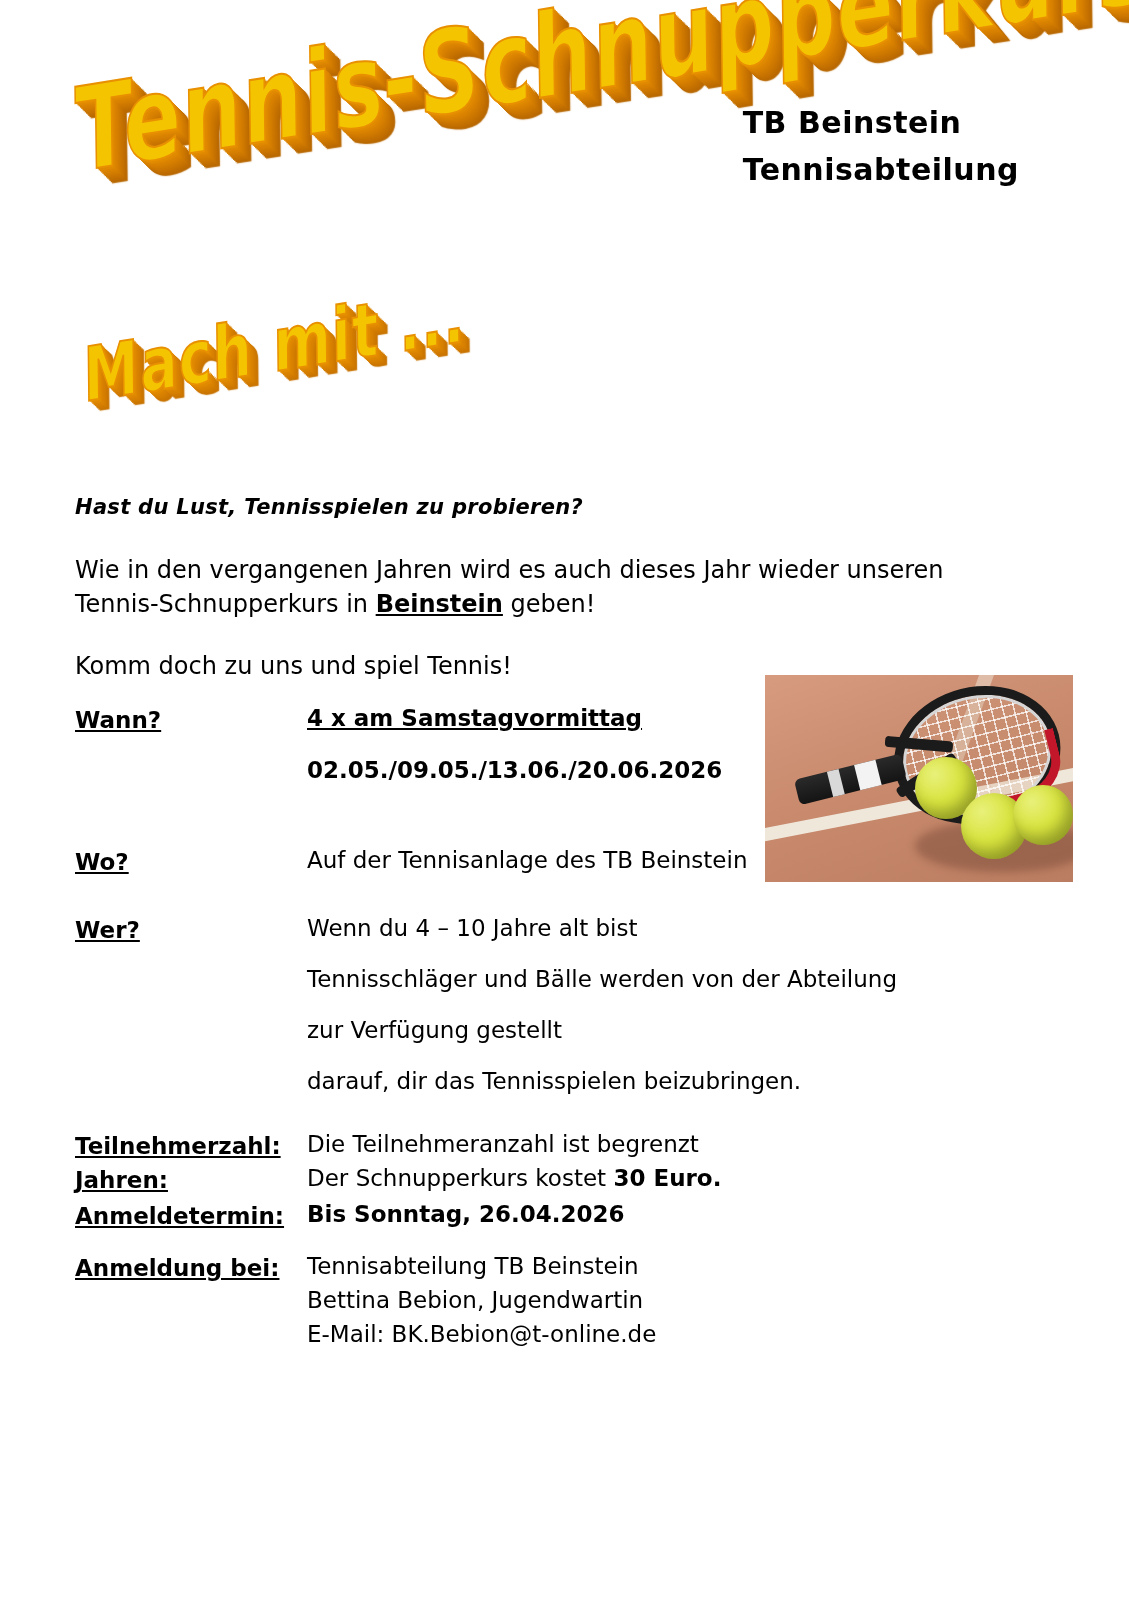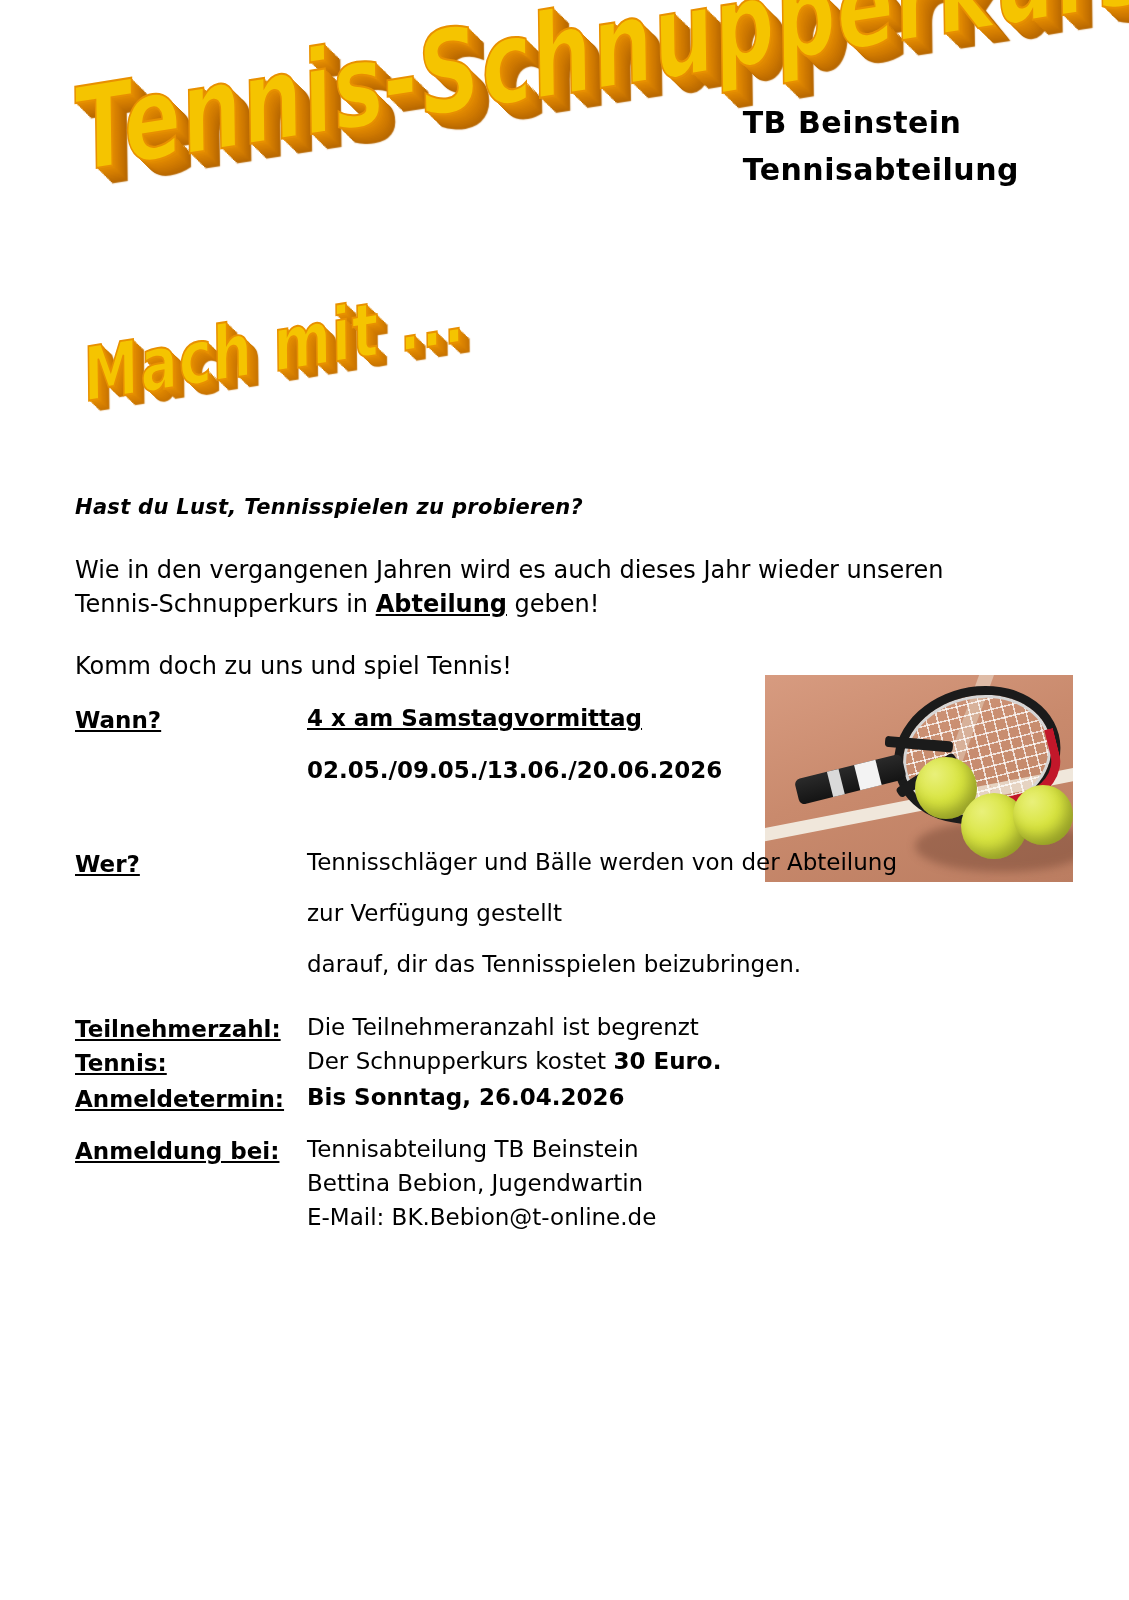--- a/index.html
+++ b/index.html
@@ -322,54 +322,61 @@
   <div class="ball ball2"></div>
   <div class="ball ball3"></div>
 
 </div>
 
 <div class="content">
 
   <div class="headline">Hast du Lust, Tennisspielen zu probieren?</div>
 
   <p class="para">
-    <span>Wie in den vergangenen Jahren wird es auch dieses Jahr wieder unseren Tennis-Schnupperkurs in </span><span class="u-bold">Abteilung</span><span> geben!</span>
+    <span>Wie in den vergangenen Jahren wird es auch dieses Jahr wieder unseren Tennis-Schnupperkurs in </span><span class="u-bold">Beinstein</span><span> geben!</span>
   </p>
 
   <p class="para para-2">Komm doch zu uns und spiel Tennis!</p>
 
   <div class="info-table">
 
     <div class="info-row row-wann">
       <div class="info-label">Wann?</div>
       <div class="info-value">
         <span class="line bold-underline">4 x am Samstagvormittag</span>
         <span class="line bold">02.05./09.05./13.06./20.06.2026</span>
       </div>
     </div>
 
+    <div class="info-row row-wo">
+      <div class="info-label">Wo?</div>
+      <div class="info-value">
+        <span class="line">Auf der Tennisanlage des TB Beinstein</span>
+      </div>
+    </div>
 
     <div class="info-row row-wer">
       <div class="info-label">Wer?</div>
       <div class="info-value">
+        <span class="line">Wenn du 4 – 10 Jahre alt bist</span>
         <span class="line">Tennisschläger und Bälle werden von der Abteilung</span>
         <span class="line">zur Verfügung gestellt</span>
         <span class="line">darauf, dir das Tennisspielen beizubringen.</span>
       </div>
     </div>
 
     <div class="info-row row-teiln">
       <div class="info-label">Teilnehmerzahl:</div>
       <div class="info-value">
         <span class="line">Die Teilnehmeranzahl ist begrenzt</span>
       </div>
     </div>
 
     <div class="info-row row-kosten">
-      <div class="info-label">Tennis:</div>
+      <div class="info-label">Jahren:</div>
       <div class="info-value">
         <span>Der Schnupperkurs kostet </span><span class="bold">30 Euro.</span>
       </div>
     </div>
 
     <div class="info-row row-anmeldetermin">
       <div class="info-label">Anmeldetermin:</div>
       <div class="info-value">
         <span class="line bold">Bis Sonntag, 26.04.2026</span>
       </div>

